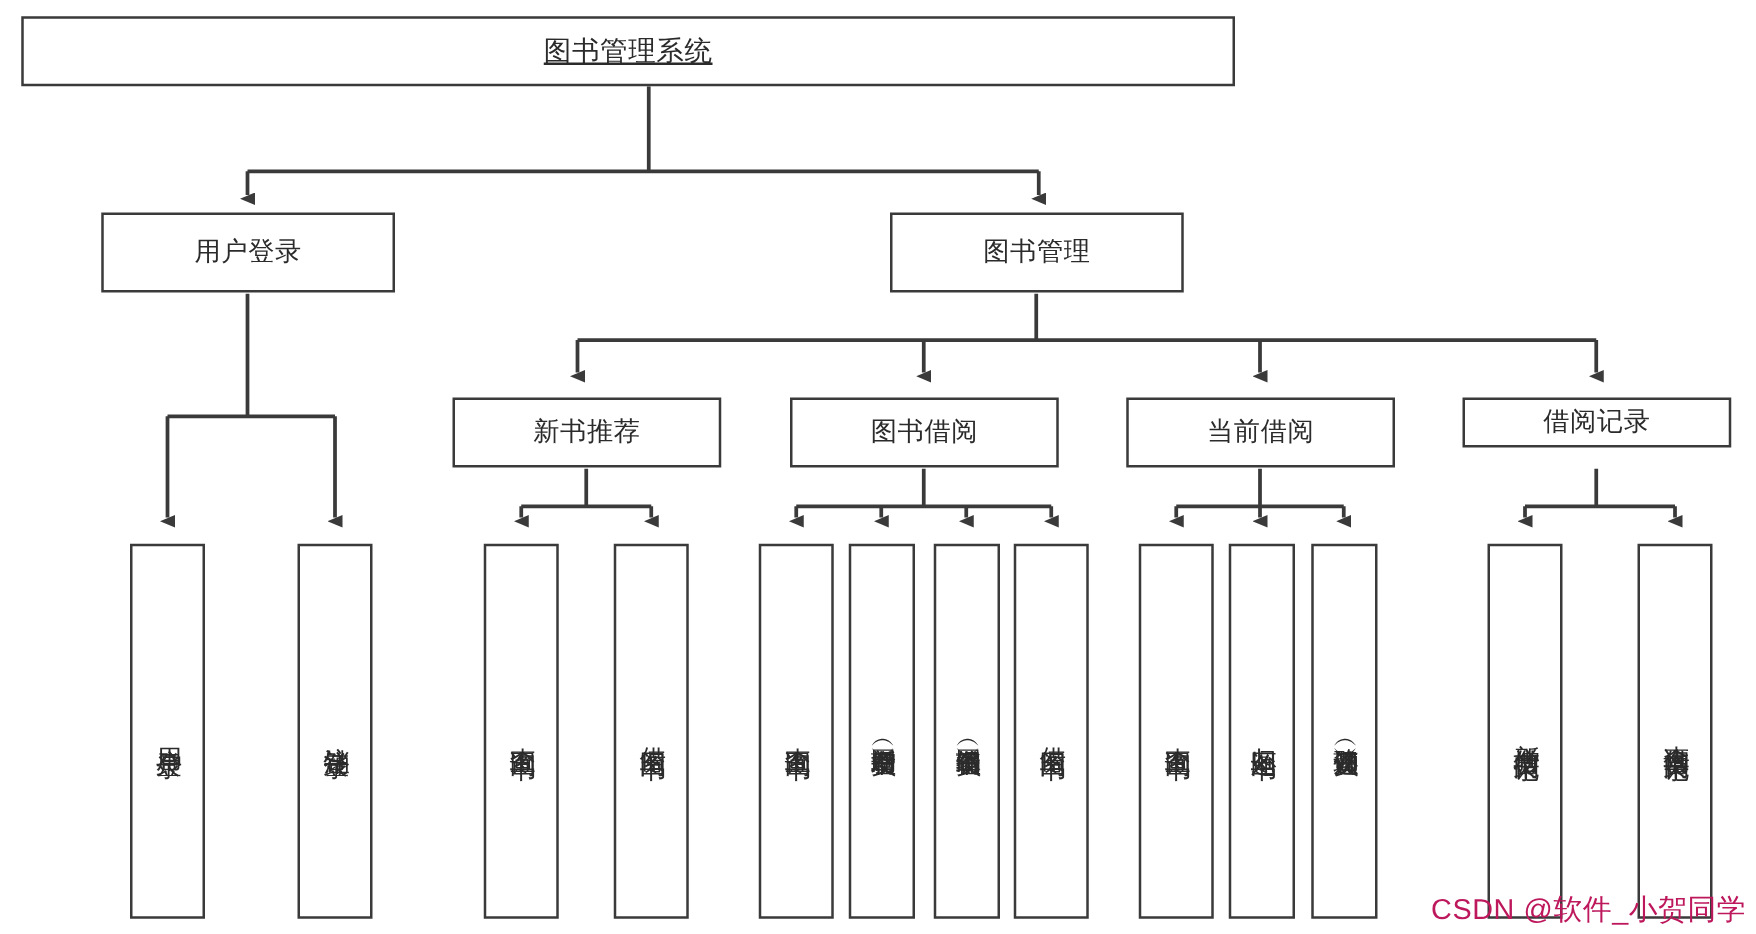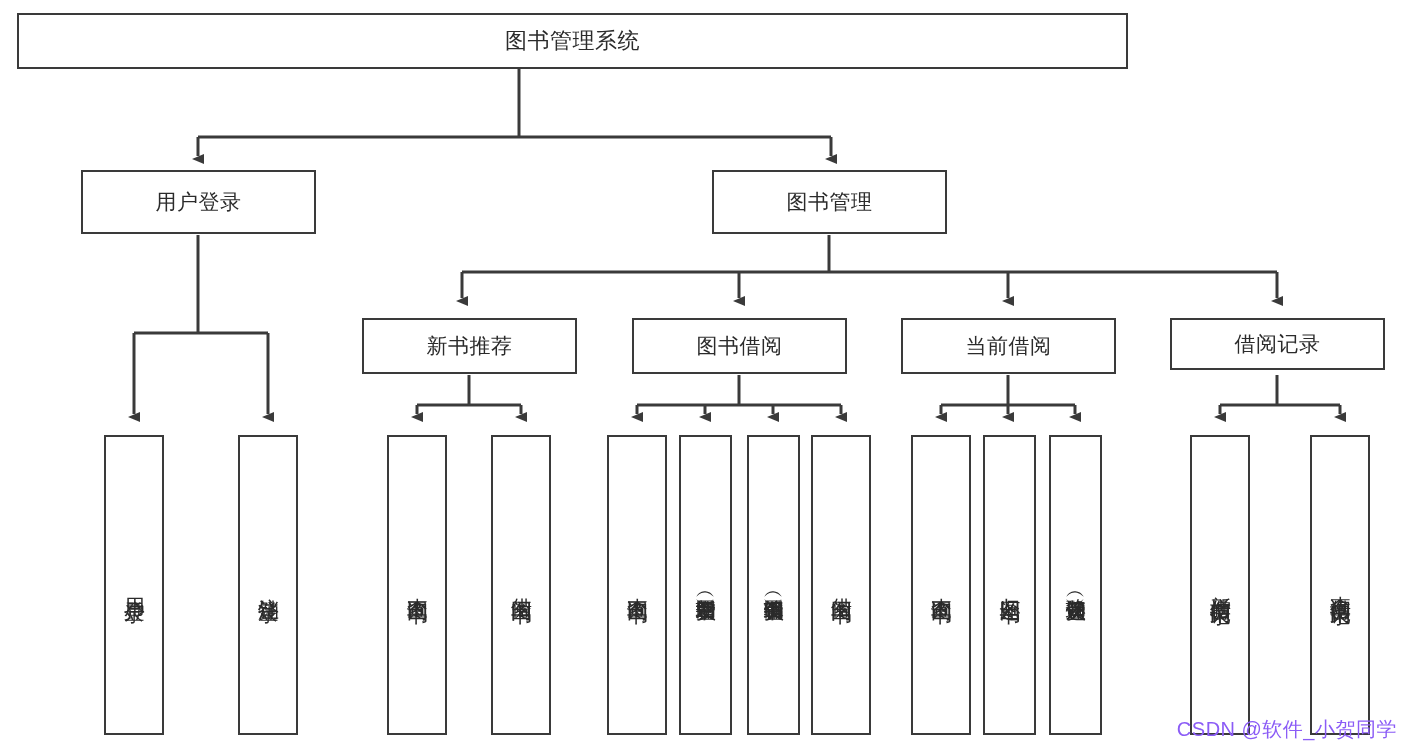--- a/index.html
+++ b/index.html
@@ -61,22 +61,22 @@
     white-space: nowrap;
   }
   .node-v.tight .label {
     font-size: 20px;
     letter-spacing: 0.5px;
   }
   #watermark {
     position: absolute;
     right: 8px;
     bottom: 4px;
-    font-size: 20px;
-    color: #8b5cf6;
+    font-size: 23px;
+    color: #be185d;
     letter-spacing: 0.5px;
     white-space: nowrap;
   }
 </style>
 </head>
 <body>
 
 <div id="canvas">
 
   <svg class="connectors" viewBox="0 0 1405 747">
@@ -124,21 +124,21 @@
       <path d="M1008,405 L1008,414" marker-end="url(#arrow)"></path>
       <path d="M1075,405 L1075,414" marker-end="url(#arrow)"></path>
 
       <path d="M1277,375 L1277,405"></path>
       <path d="M1220,405 L1340,405"></path>
       <path d="M1220,405 L1220,414" marker-end="url(#arrow)"></path>
       <path d="M1340,405 L1340,414" marker-end="url(#arrow)"></path>
     </g>
   </svg>
 
-  <div class="node node-h node-root" style="left:17px; top:13px; width:1111px; height:56px;">
+  <div class="node node-h node-root" style="left:17px; top:13px; width:971px; height:56px;text-decoration:underline;">
     <span class="label">图书管理系统</span>
   </div>
 
   <div class="node node-h" style="left:81px; top:170px; width:235px; height:64px;">
     <span class="label">用户登录</span>
   </div>
 
   <div class="node node-h" style="left:362px; top:318px; width:215px; height:56px;">
     <span class="label">新书推荐</span>
   </div>
@@ -148,21 +148,21 @@
   </div>
 
   <div class="node node-h" style="left:901px; top:318px; width:215px; height:56px;">
     <span class="label">当前借阅</span>
   </div>
 
   <div class="node node-h" style="left:632px; top:318px; width:215px; height:56px;">
     <span class="label">图书借阅</span>
   </div>
 
-  <div class="node node-h" style="left:1170px; top:318px; width:215px; height:52px;">
+  <div class="node node-h" style="left:1170px; top:318px; width:215px; height:40px;">
     <span class="label">借阅记录</span>
   </div>
 
   <div class="node node-v" style="left:104px; top:435px; width:60px; height:300px;">
     <span class="label">用户登录</span>
   </div>
   <div class="node node-v" style="left:238px; top:435px; width:60px; height:300px;">
     <span class="label">注销登录</span>
   </div>
 

